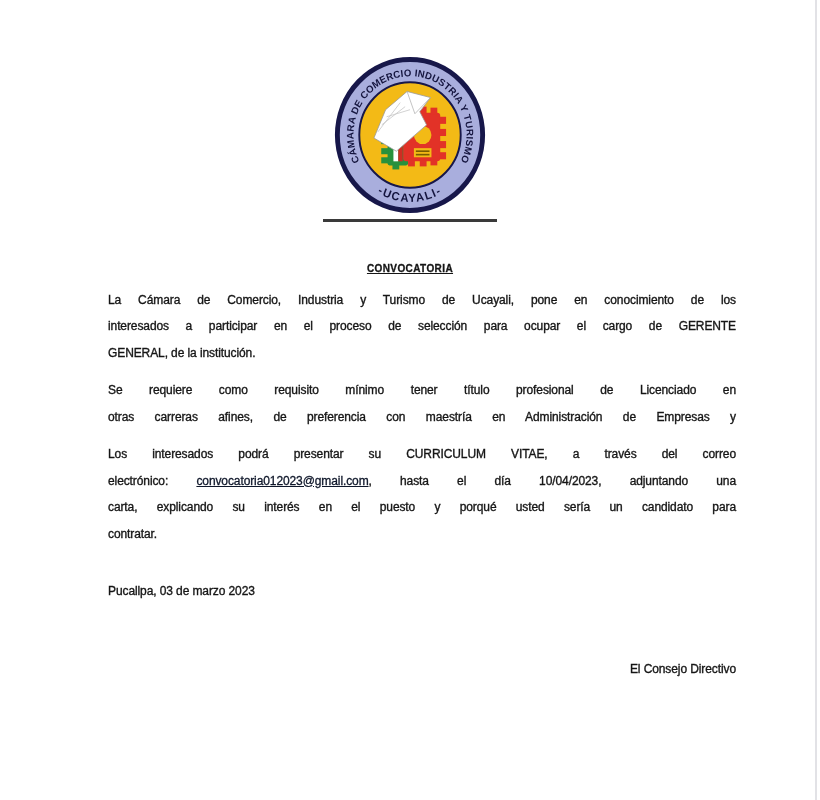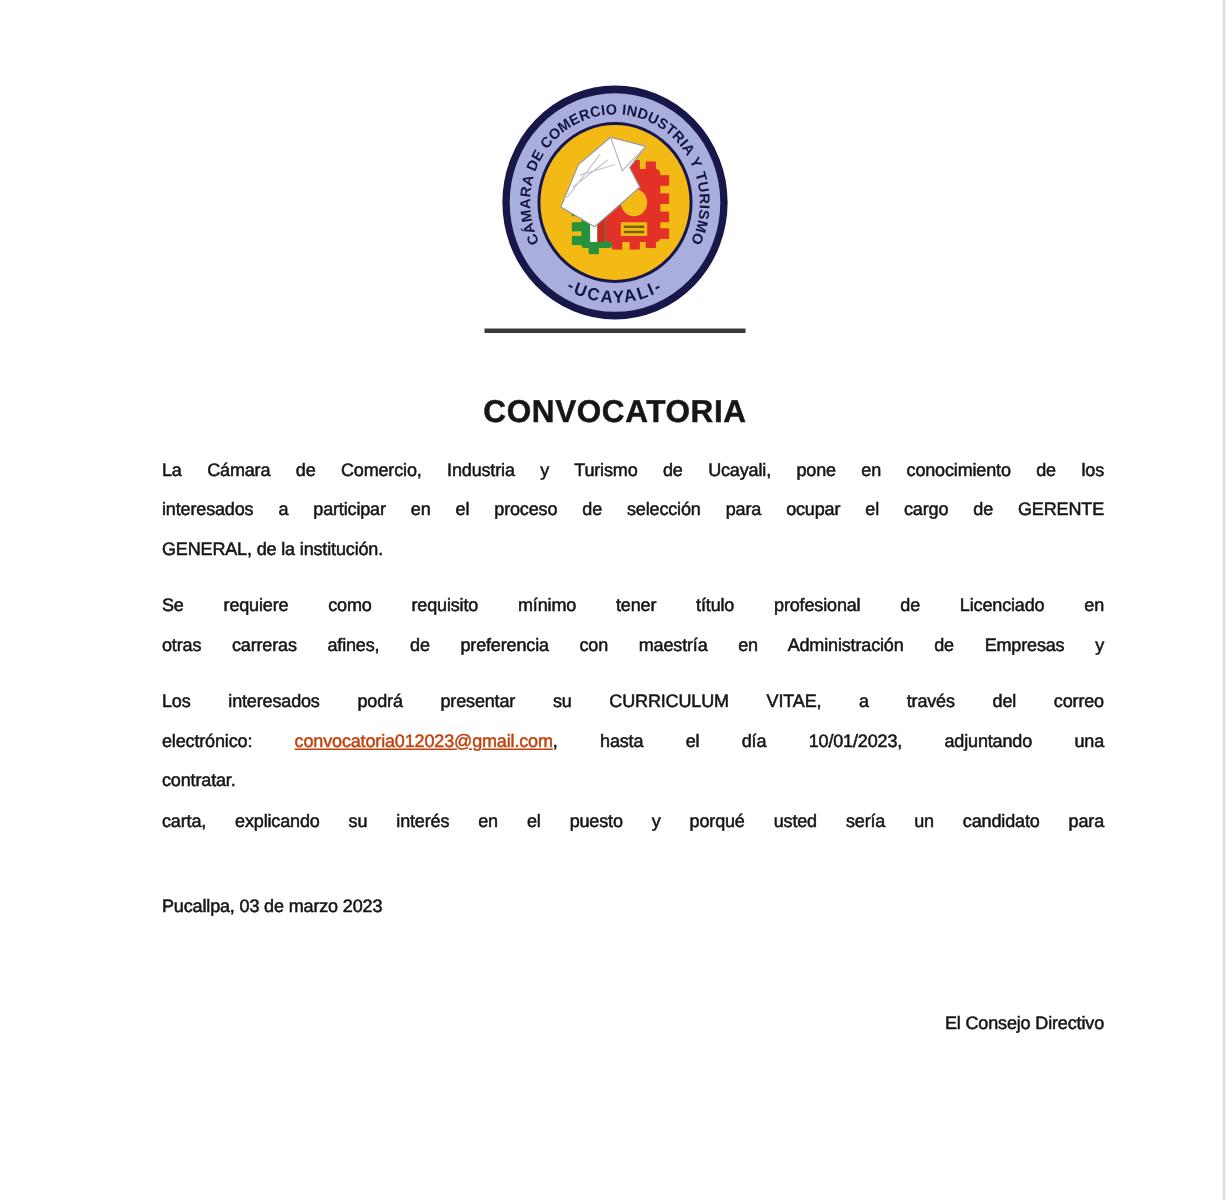--- a/index.html
+++ b/index.html
@@ -25,23 +25,24 @@
   .logo-wrap svg { display: block; }
   .divider {
     width: 174px;
     height: 2.5px;
     background: #3a3a3a;
     margin: 3px auto 0 auto;
   }
   .title {
     margin-top: 41px;
     text-align: center;
-    font-size: 21px;
+    font-size: 10px;
     font-weight: bold;
     letter-spacing: 0.4px;
+    text-decoration: underline;
     -webkit-text-stroke: 0.3px #161616;
   }
   .content {
     margin-left: 108px;
     width: 628px;
     font-size: 12px;
     line-height: 26.5px;
     letter-spacing: -0.1px;
     -webkit-text-stroke: 0.35px #161616;
   }
@@ -122,23 +123,23 @@
           <div class="line j"><span>La Cámara de Comercio, Industria y Turismo de Ucayali, pone en conocimiento de los</span></div>
           <div class="line j"><span>interesados a participar en el proceso de selección para ocupar el cargo de GERENTE</span></div>
           <div class="line"><span>GENERAL, de la institución.</span></div>
         </div>
         <div class="para">
           <div class="line j"><span>Se requiere como requisito mínimo tener título profesional de Licenciado en</span></div>
           <div class="line j"><span>otras carreras afines, de preferencia con maestría en Administración de Empresas y</span></div>
         </div>
         <div class="para">
           <div class="line j"><span>Los interesados podrá presentar su CURRICULUM VITAE, a través del correo</span></div>
-          <div class="line j"><span>electrónico: </span><a class="email-link" href="#" style="color: #c2410c;">convocatoria012023@gmail.com</a><span>, hasta el día 10/01/2023, adjuntando una</span></div>
+          <div class="line j"><span>electrónico: </span><a class="email-link" href="#" style="color: #0f172a;">convocatoria012023@gmail.com</a><span>, hasta el día 10/04/2023, adjuntando una</span></div>
+          <div class="line j"><span>carta, explicando su interés en el puesto y porqué usted sería un candidato para</span></div>
           <div class="line"><span>contratar.</span></div>
-          <div class="line j"><span>carta, explicando su interés en el puesto y porqué usted sería un candidato para</span></div>
         </div>
       </div>
     <div class="date-line">Pucallpa, 03 de marzo 2023</div>
     <div class="signature">El Consejo Directivo</div>
   </div>
 
   <div class="edge-line"></div>
 </div>
 
 </body></html>

